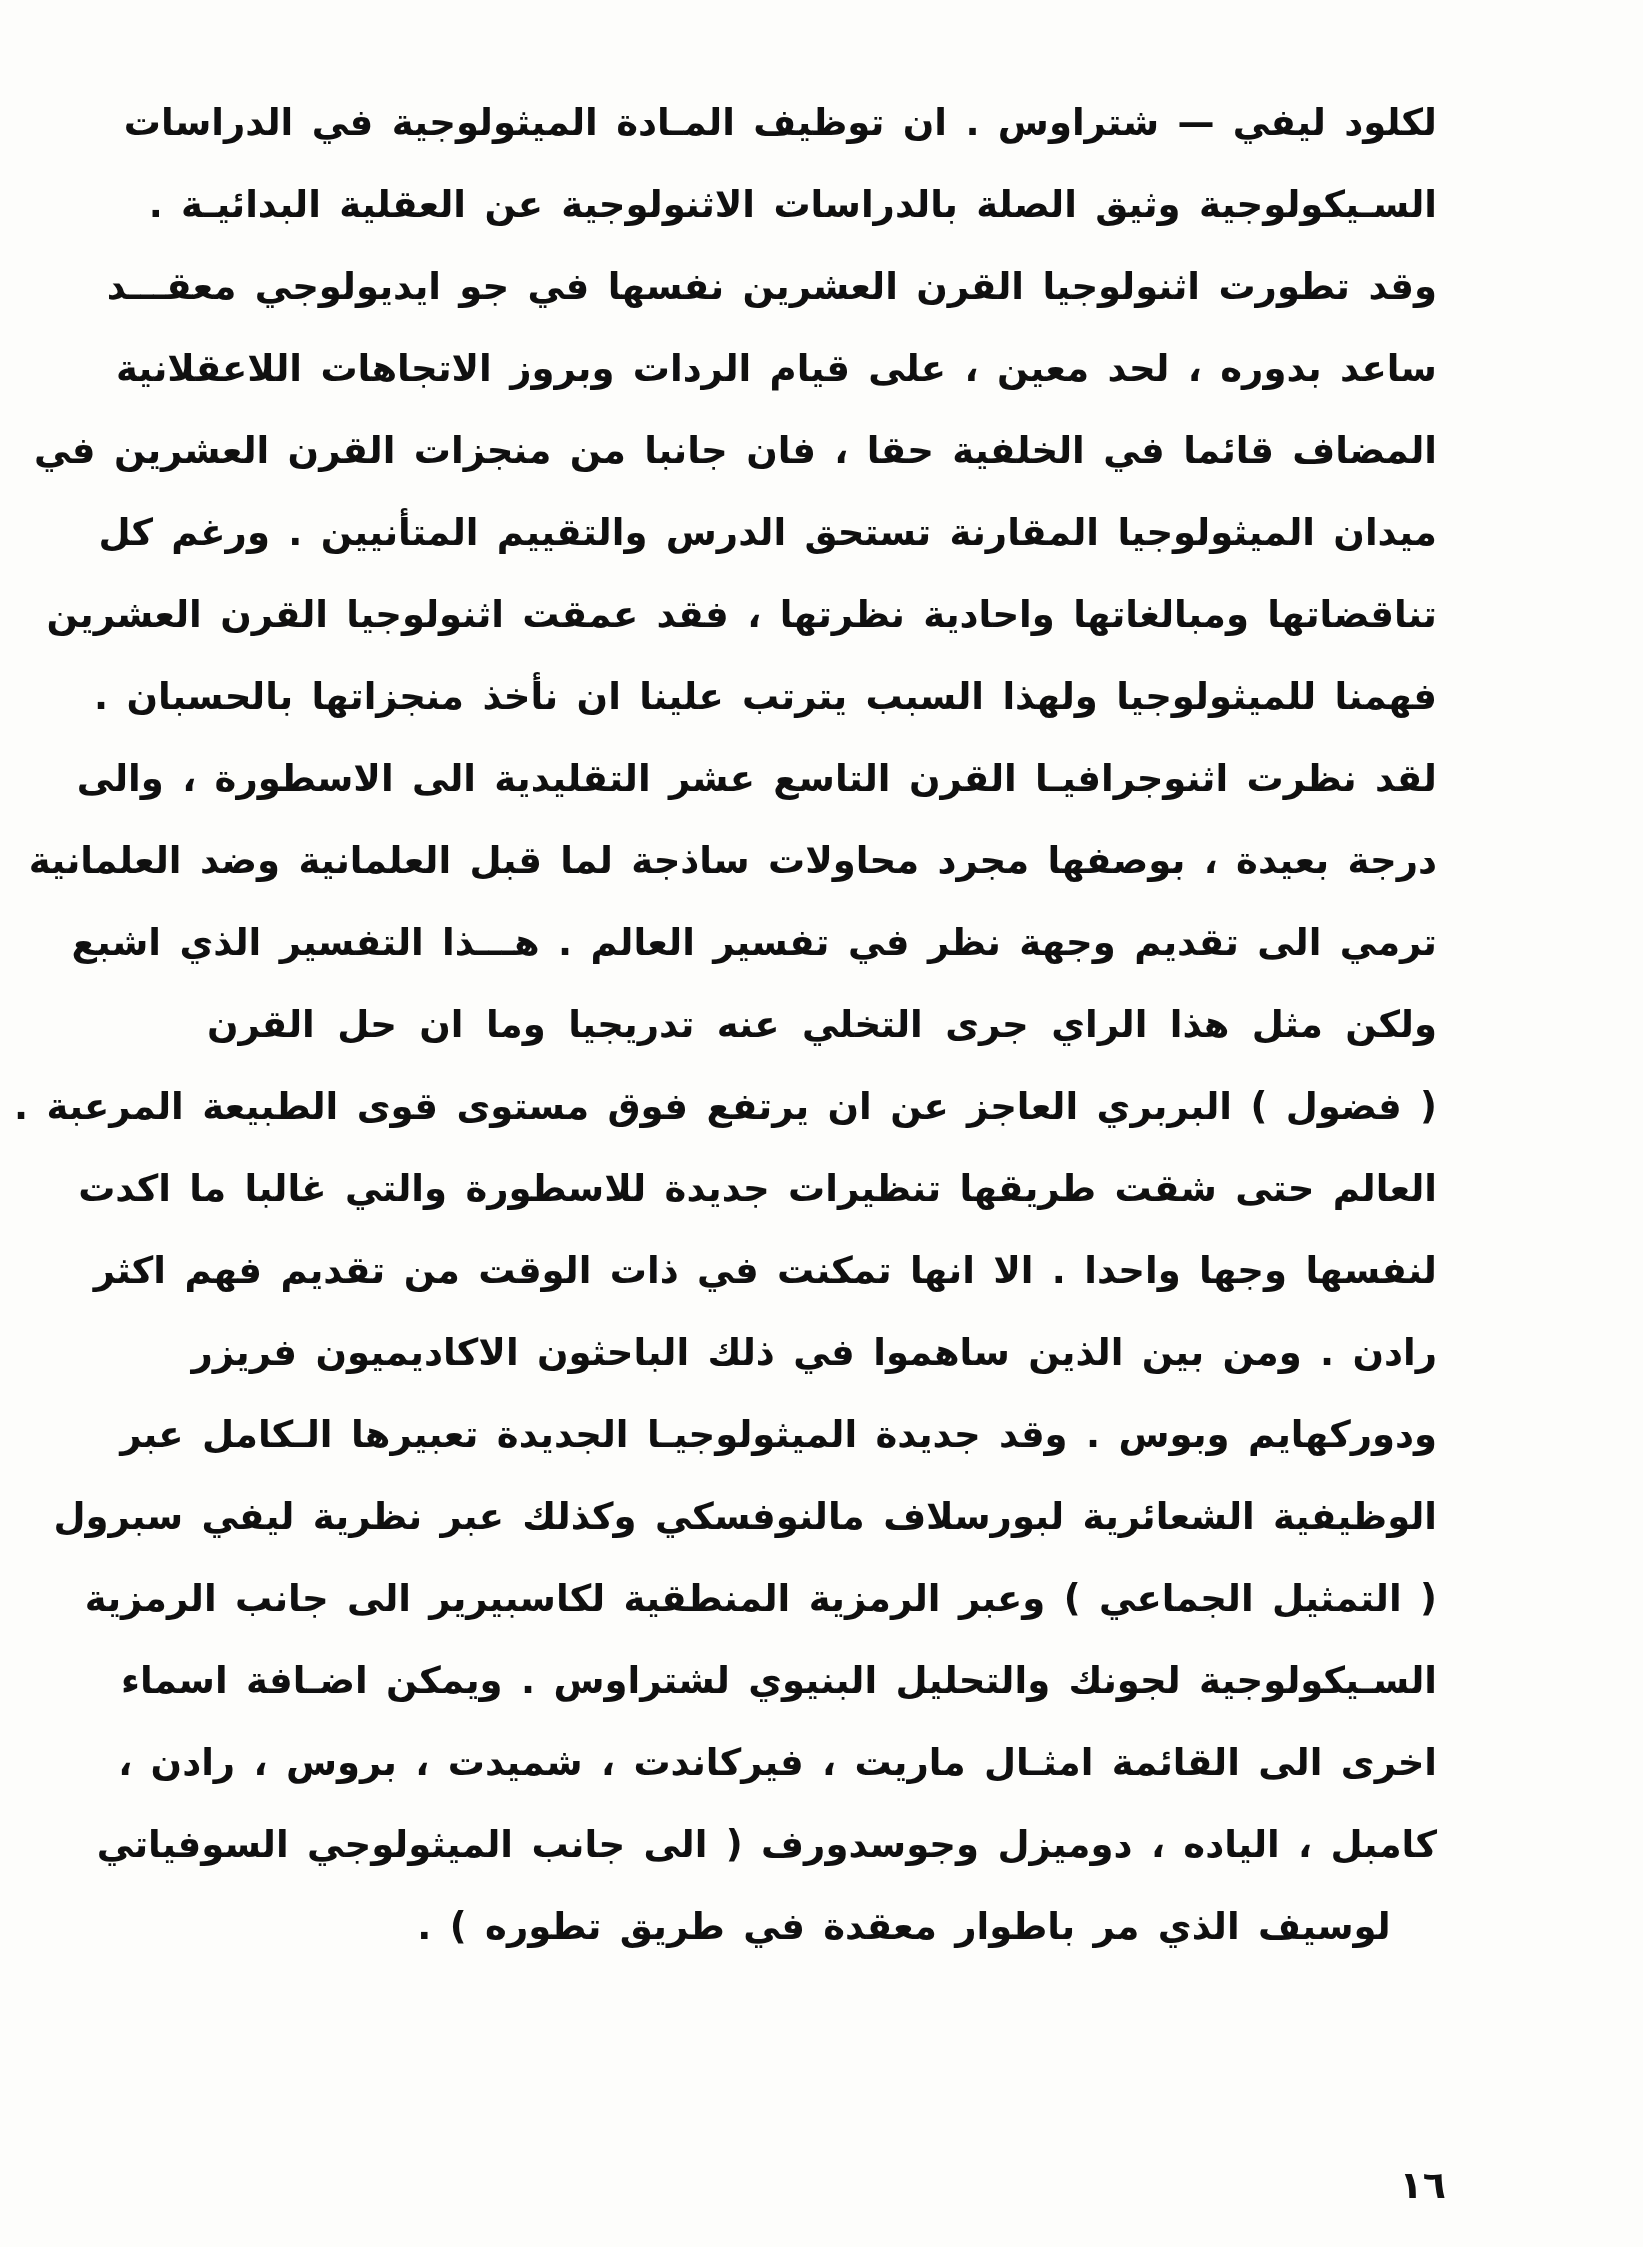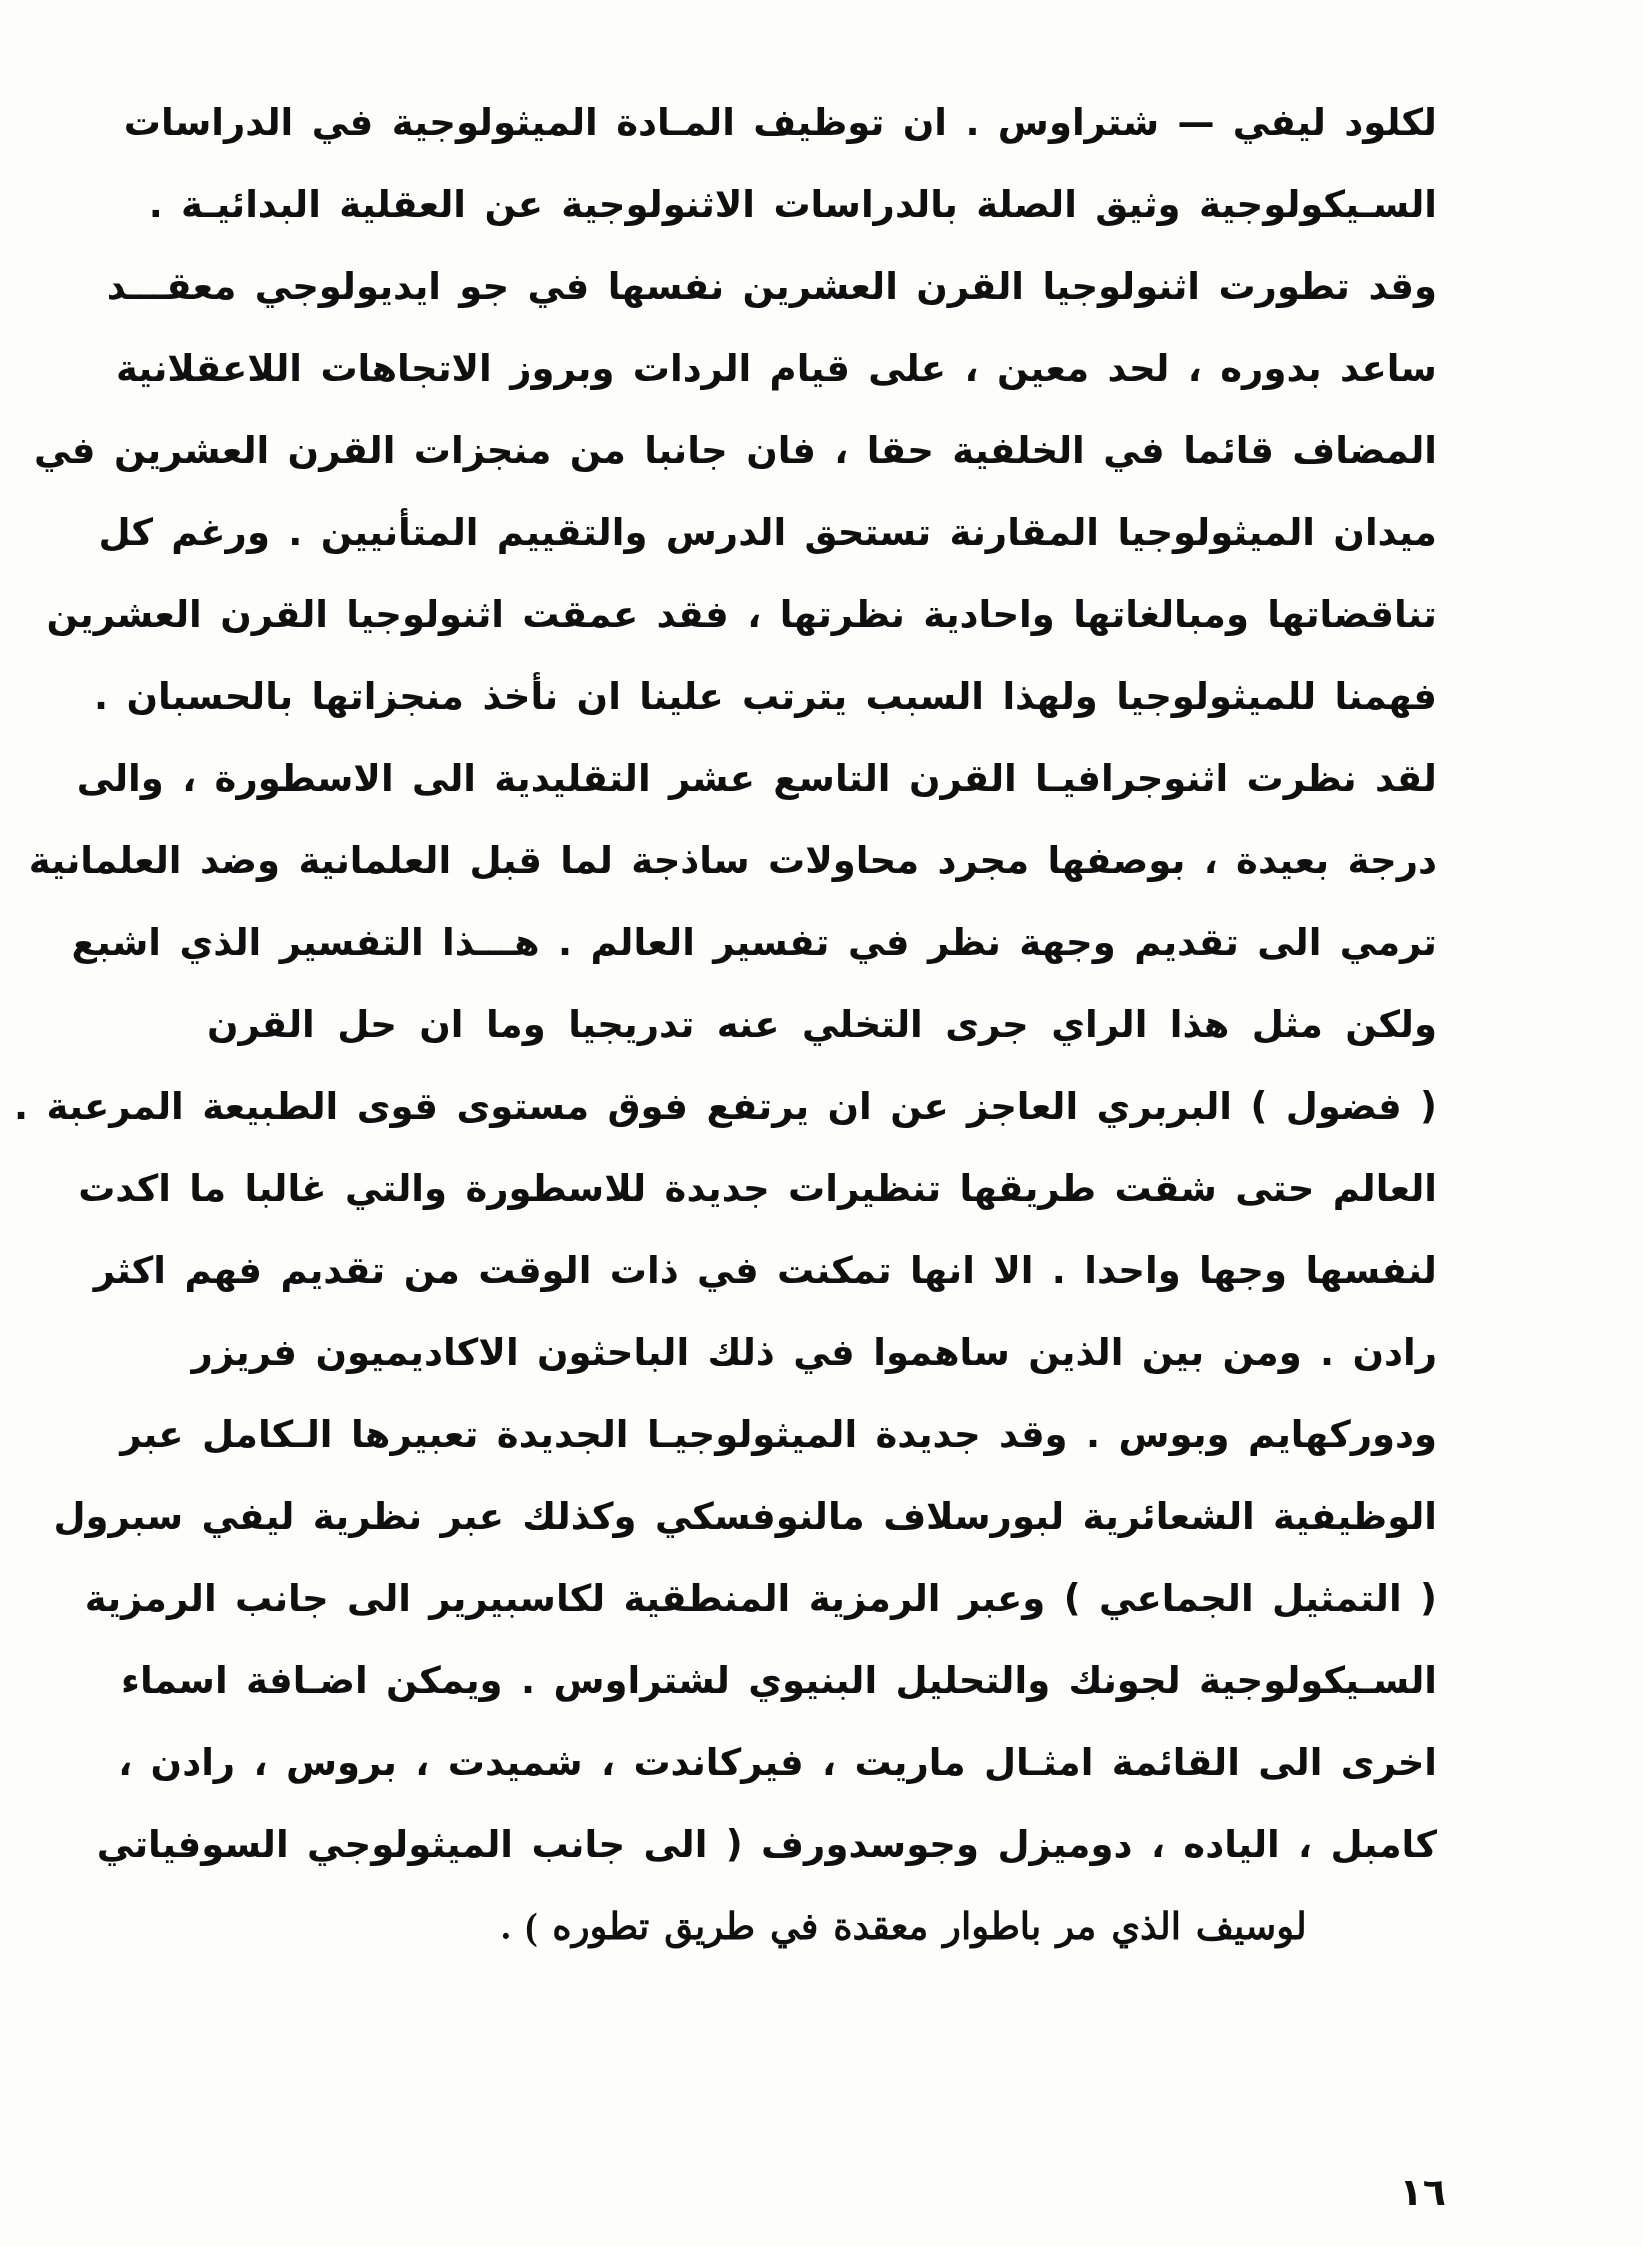--- a/index.html
+++ b/index.html
@@ -36,25 +36,24 @@
     text-align: justify;
     text-align-last: justify;
     text-justify: inter-word;
     white-space: nowrap;
     
   }
   .line.last-line {
     text-align: center;
     text-align-last: center;
     padding-left: 164px;
-    font-family: Liberation Serif, serif;
   }
   .page-number {
     position: absolute;
-    bottom: 33px;
+    bottom: 40px;
     right: 198px;
     font-size: 38px;
     font-weight: 700;
     direction: rtl;
   }
 </style>
 </head>
 <body>
 
 <div class="page">

